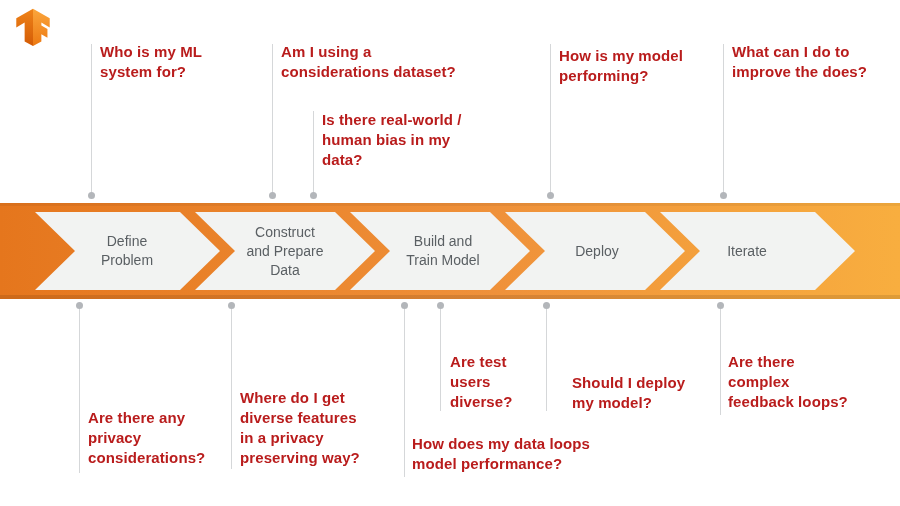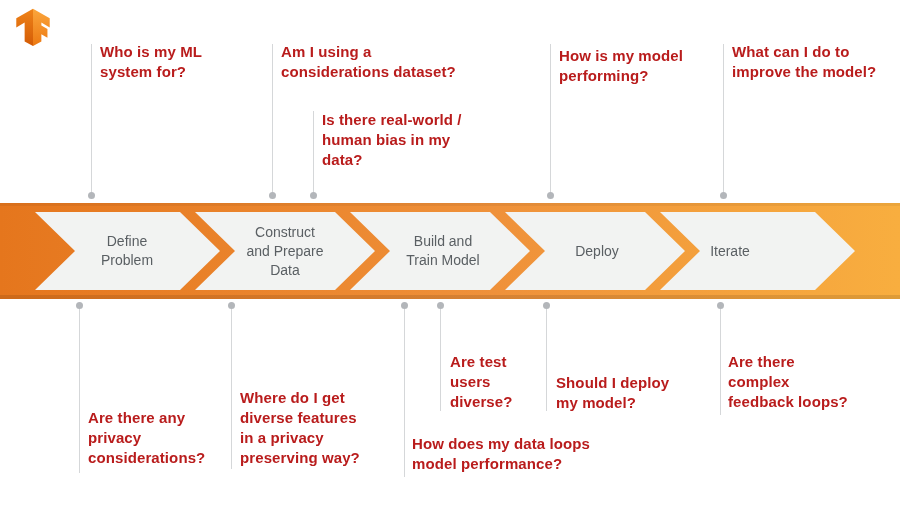--- a/index.html
+++ b/index.html
@@ -16,35 +16,35 @@
   #band svg{position:absolute;left:0;top:0;}
   .stage{
     position:absolute;top:203px;height:96px;display:flex;align-items:center;
     justify-content:center;text-align:center;font-size:14px;line-height:19px;
     color:#5a5f63;white-space:pre-line;
   }
   #s1{left:71px;width:112px}
   #s2{left:229px;width:112px}
   #s3{left:387px;width:112px}
   #s4{left:541px;width:112px}
-  #s5{left:674px;width:112px}
+  #s5{left:691px;width:112px}
   
   .q{
     position:absolute;font-weight:bold;font-size:15px;line-height:20px;
     color:#b91c1c;white-space:pre-line;letter-spacing:0.1px;
   }
   #q1{left:100px;top:42px}
   #q2{left:281px;top:42px}
   #q3{left:322px;top:110px}
   #q4{left:559px;top:46px}
   #q5{left:732px;top:42px}
   #q6{left:88px;top:408px}
   #q7{left:240px;top:388px}
   #q8{left:450px;top:352px}
-  #q9{left:556px;top:373px}
+  #q9{left:572px;top:373px}
   #q10{left:412px;top:434px}
   #q11{left:728px;top:352px}
   
   .cl{position:absolute;width:1px;background:#d5d7d9;}
   #l1{left:91px;top:44px;height:149px}
   #l2{left:272px;top:44px;height:149px}
   #l3{left:313px;top:111px;height:82px}
   #l4{left:550px;top:44px;height:149px}
   #l5{left:723px;top:44px;height:149px}
   #l6{left:79px;top:309px;height:164px}
@@ -133,21 +133,21 @@
 <div class="q" id="q1">Who is my ML
 system for?</div>
 <div class="q" id="q2">Am I using a
 considerations dataset?</div>
 <div class="q" id="q3">Is there real-world /
 human bias in my
 data?</div>
 <div class="q" id="q4">How is my model
 performing?</div>
 <div class="q" id="q5">What can I do to
-improve the model?</div>
+improve the does?</div>
 
 <div class="q" id="q6">Are there any
 privacy
 considerations?</div>
 <div class="q" id="q7">Where do I get
 diverse features
 in a privacy
 preserving way?</div>
 <div class="q" id="q8">Are test
 users

